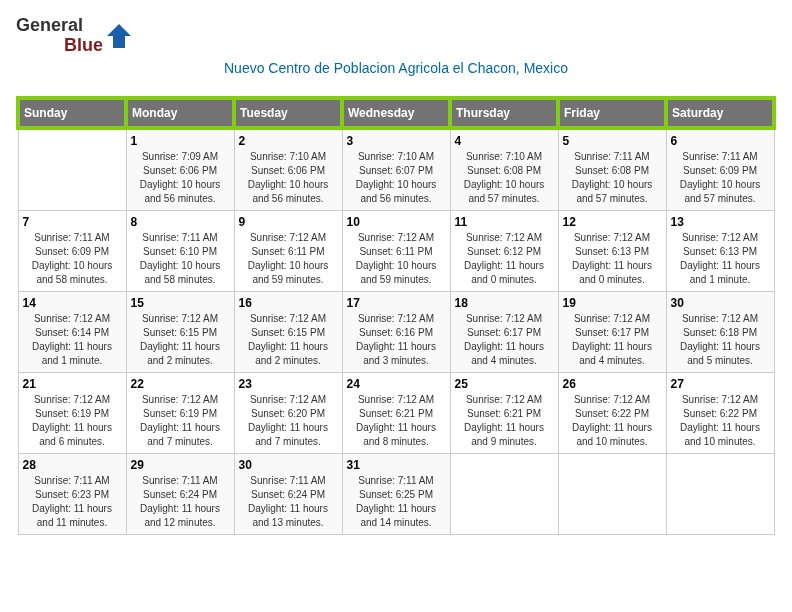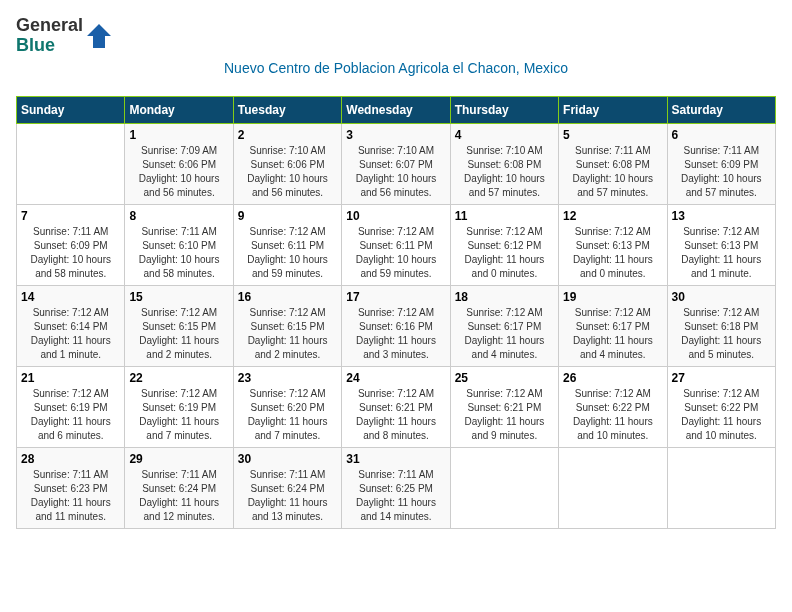--- a/index.html
+++ b/index.html
@@ -19,21 +19,21 @@
     .logo {
       display: flex;
       align-items: center;
     }
     .logo-text {
       font-size: 18px;
       font-weight: bold;
       line-height: 1.1;
     }
     .logo-general { color: #333; }
-    .logo-blue { color: #0f766e; }
+    .logo-blue { color: #7f1d1d; margin-left: 48px; }
     .logo-icon {
       width: 28px;
       height: 28px;
       margin-left: 2px;
     }
     .month-title {
       font-size: 36px;
       font-weight: bold;
       color: #1a5fa8;
       text-align: right;
@@ -44,27 +44,27 @@
       color: #0369a1;
       margin-bottom: 20px;
       font-weight: normal;
     }
     table {
       width: 100%;
       border-collapse: collapse;
       font-size: 11px;
     }
     thead tr th {
-      background: #0c4a6e;
+      background: #737373;
       color: #fff;
       padding: 6px 4px;
       text-align: left;
       font-size: 12px;
       font-weight: bold;
-      border: 1px solid #84cc16;
+      border: 4px solid #84cc16;
     }
     tbody tr td {
       border: 1px solid #ccc;
       vertical-align: top;
       padding: 4px;
       width: calc(100% / 7);
       min-height: 70px;
     }
     .day-num {
       font-weight: bold;

